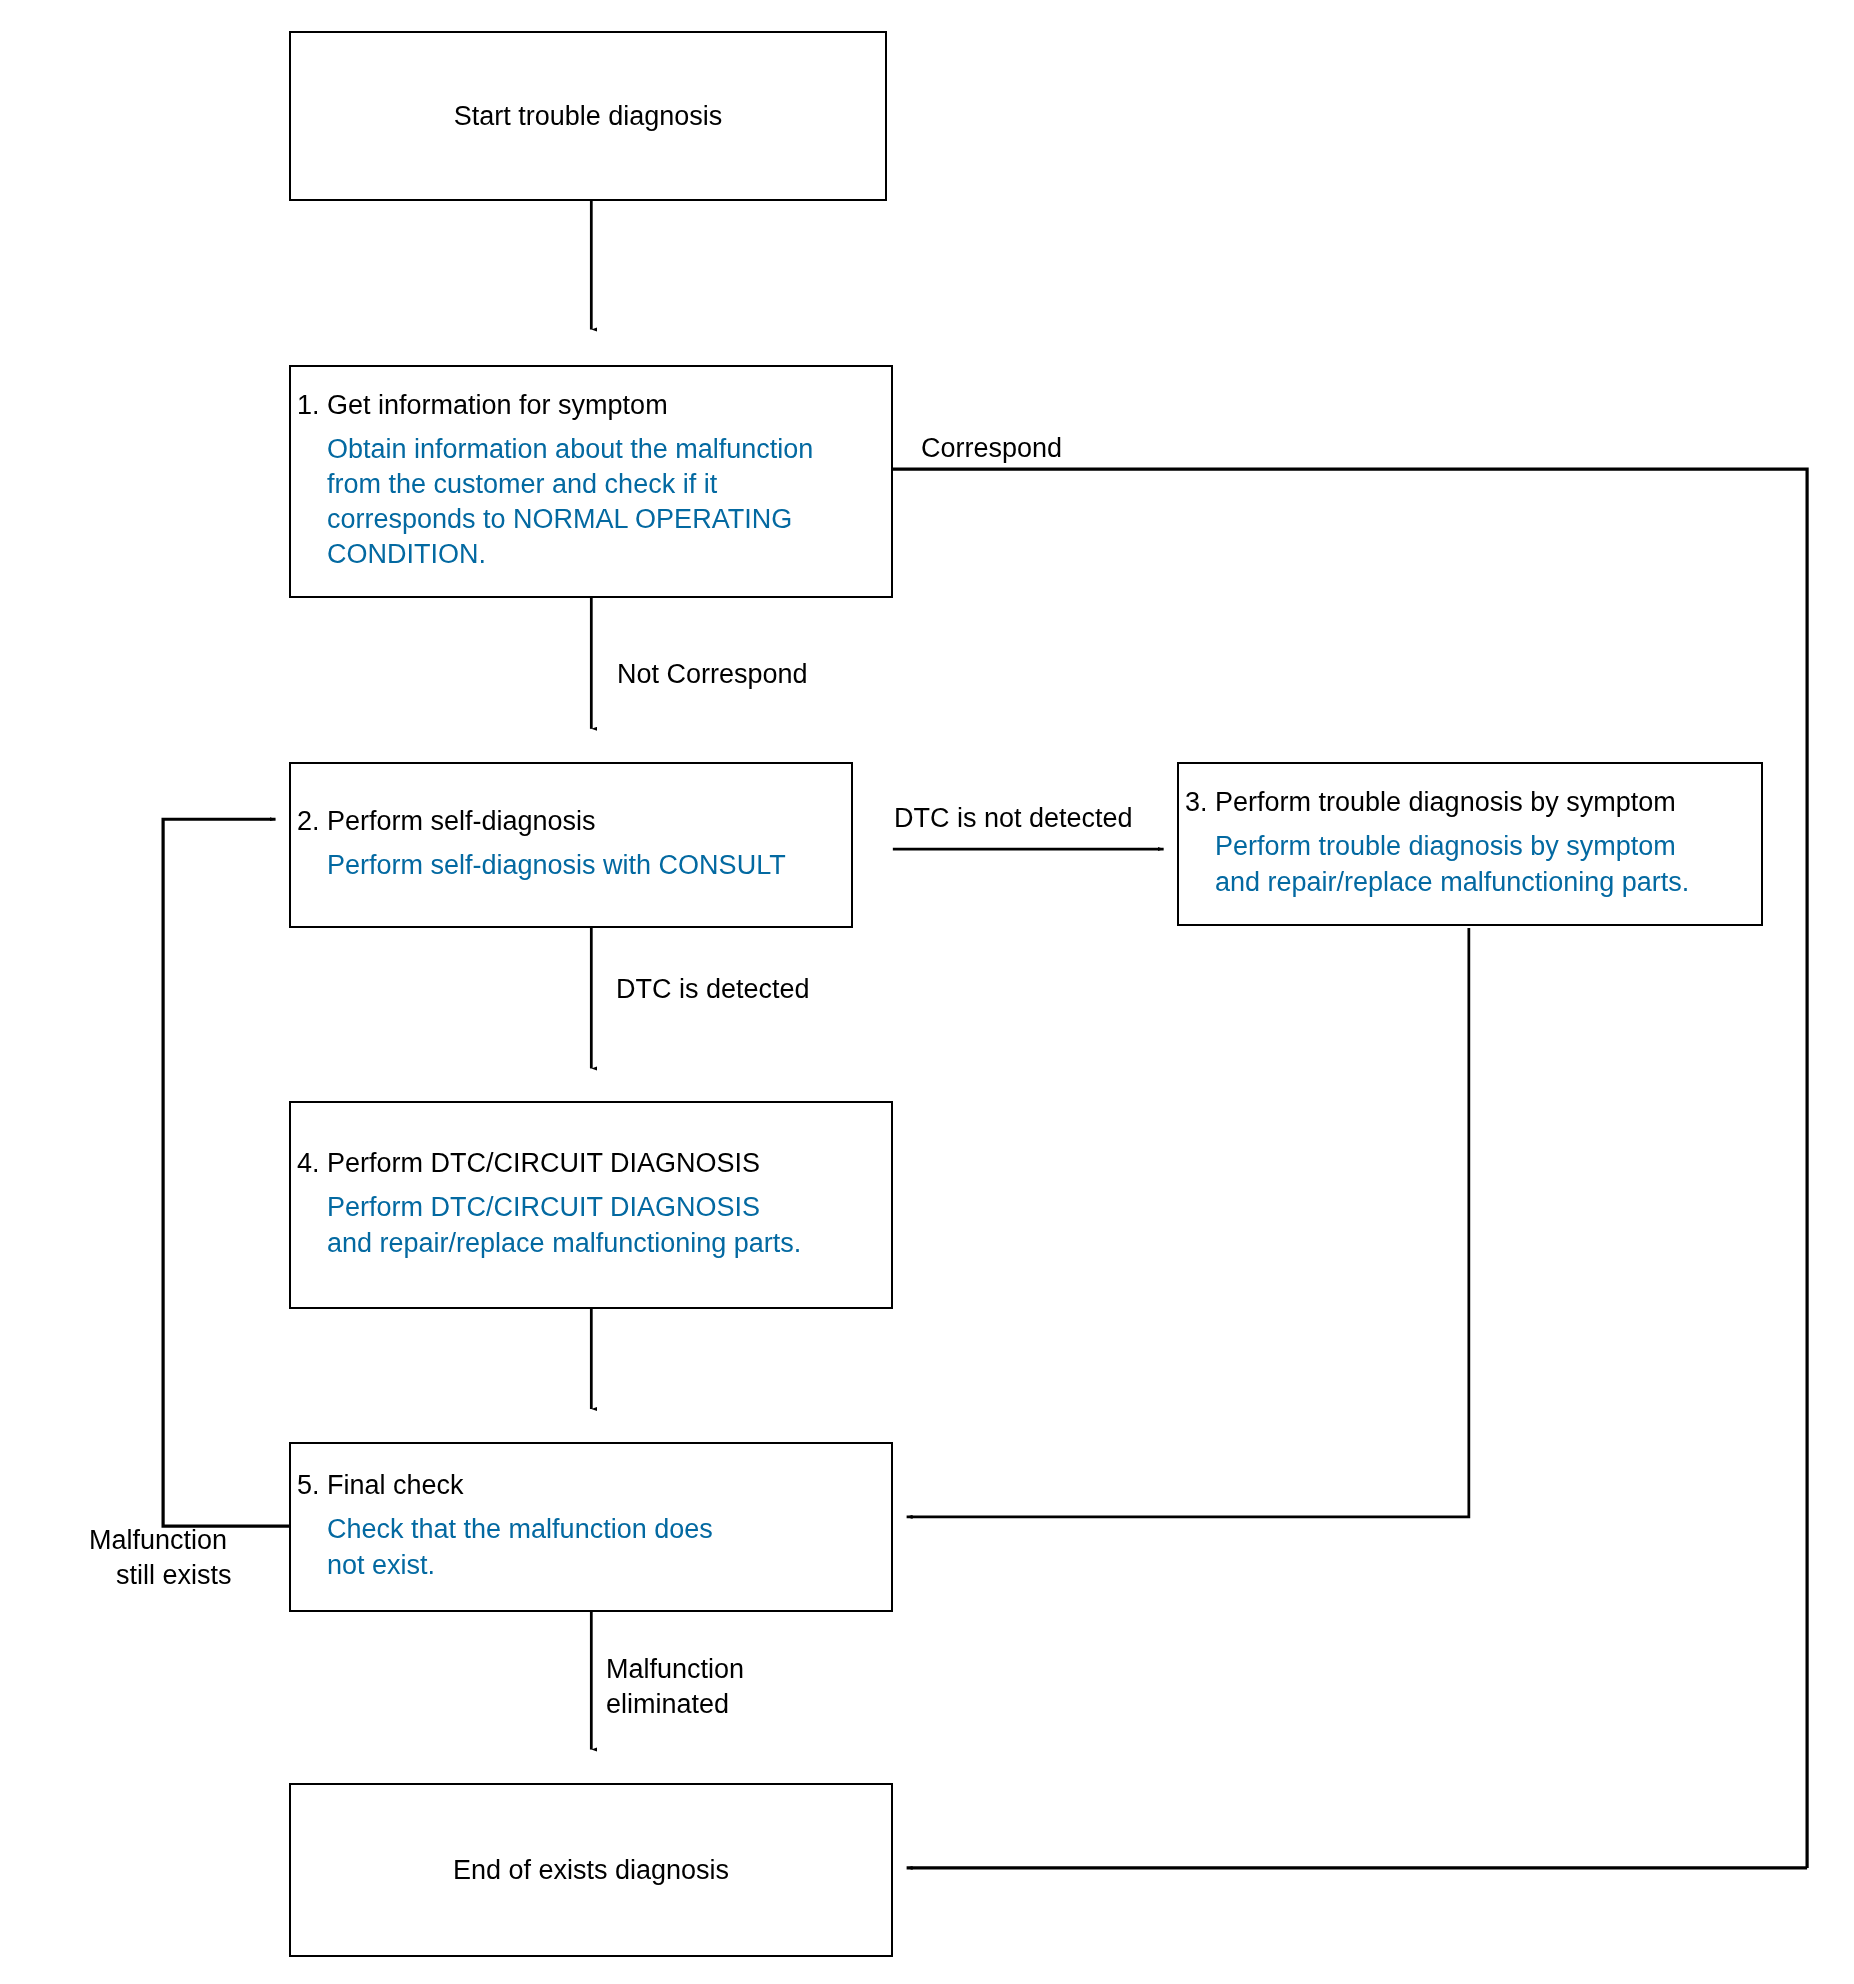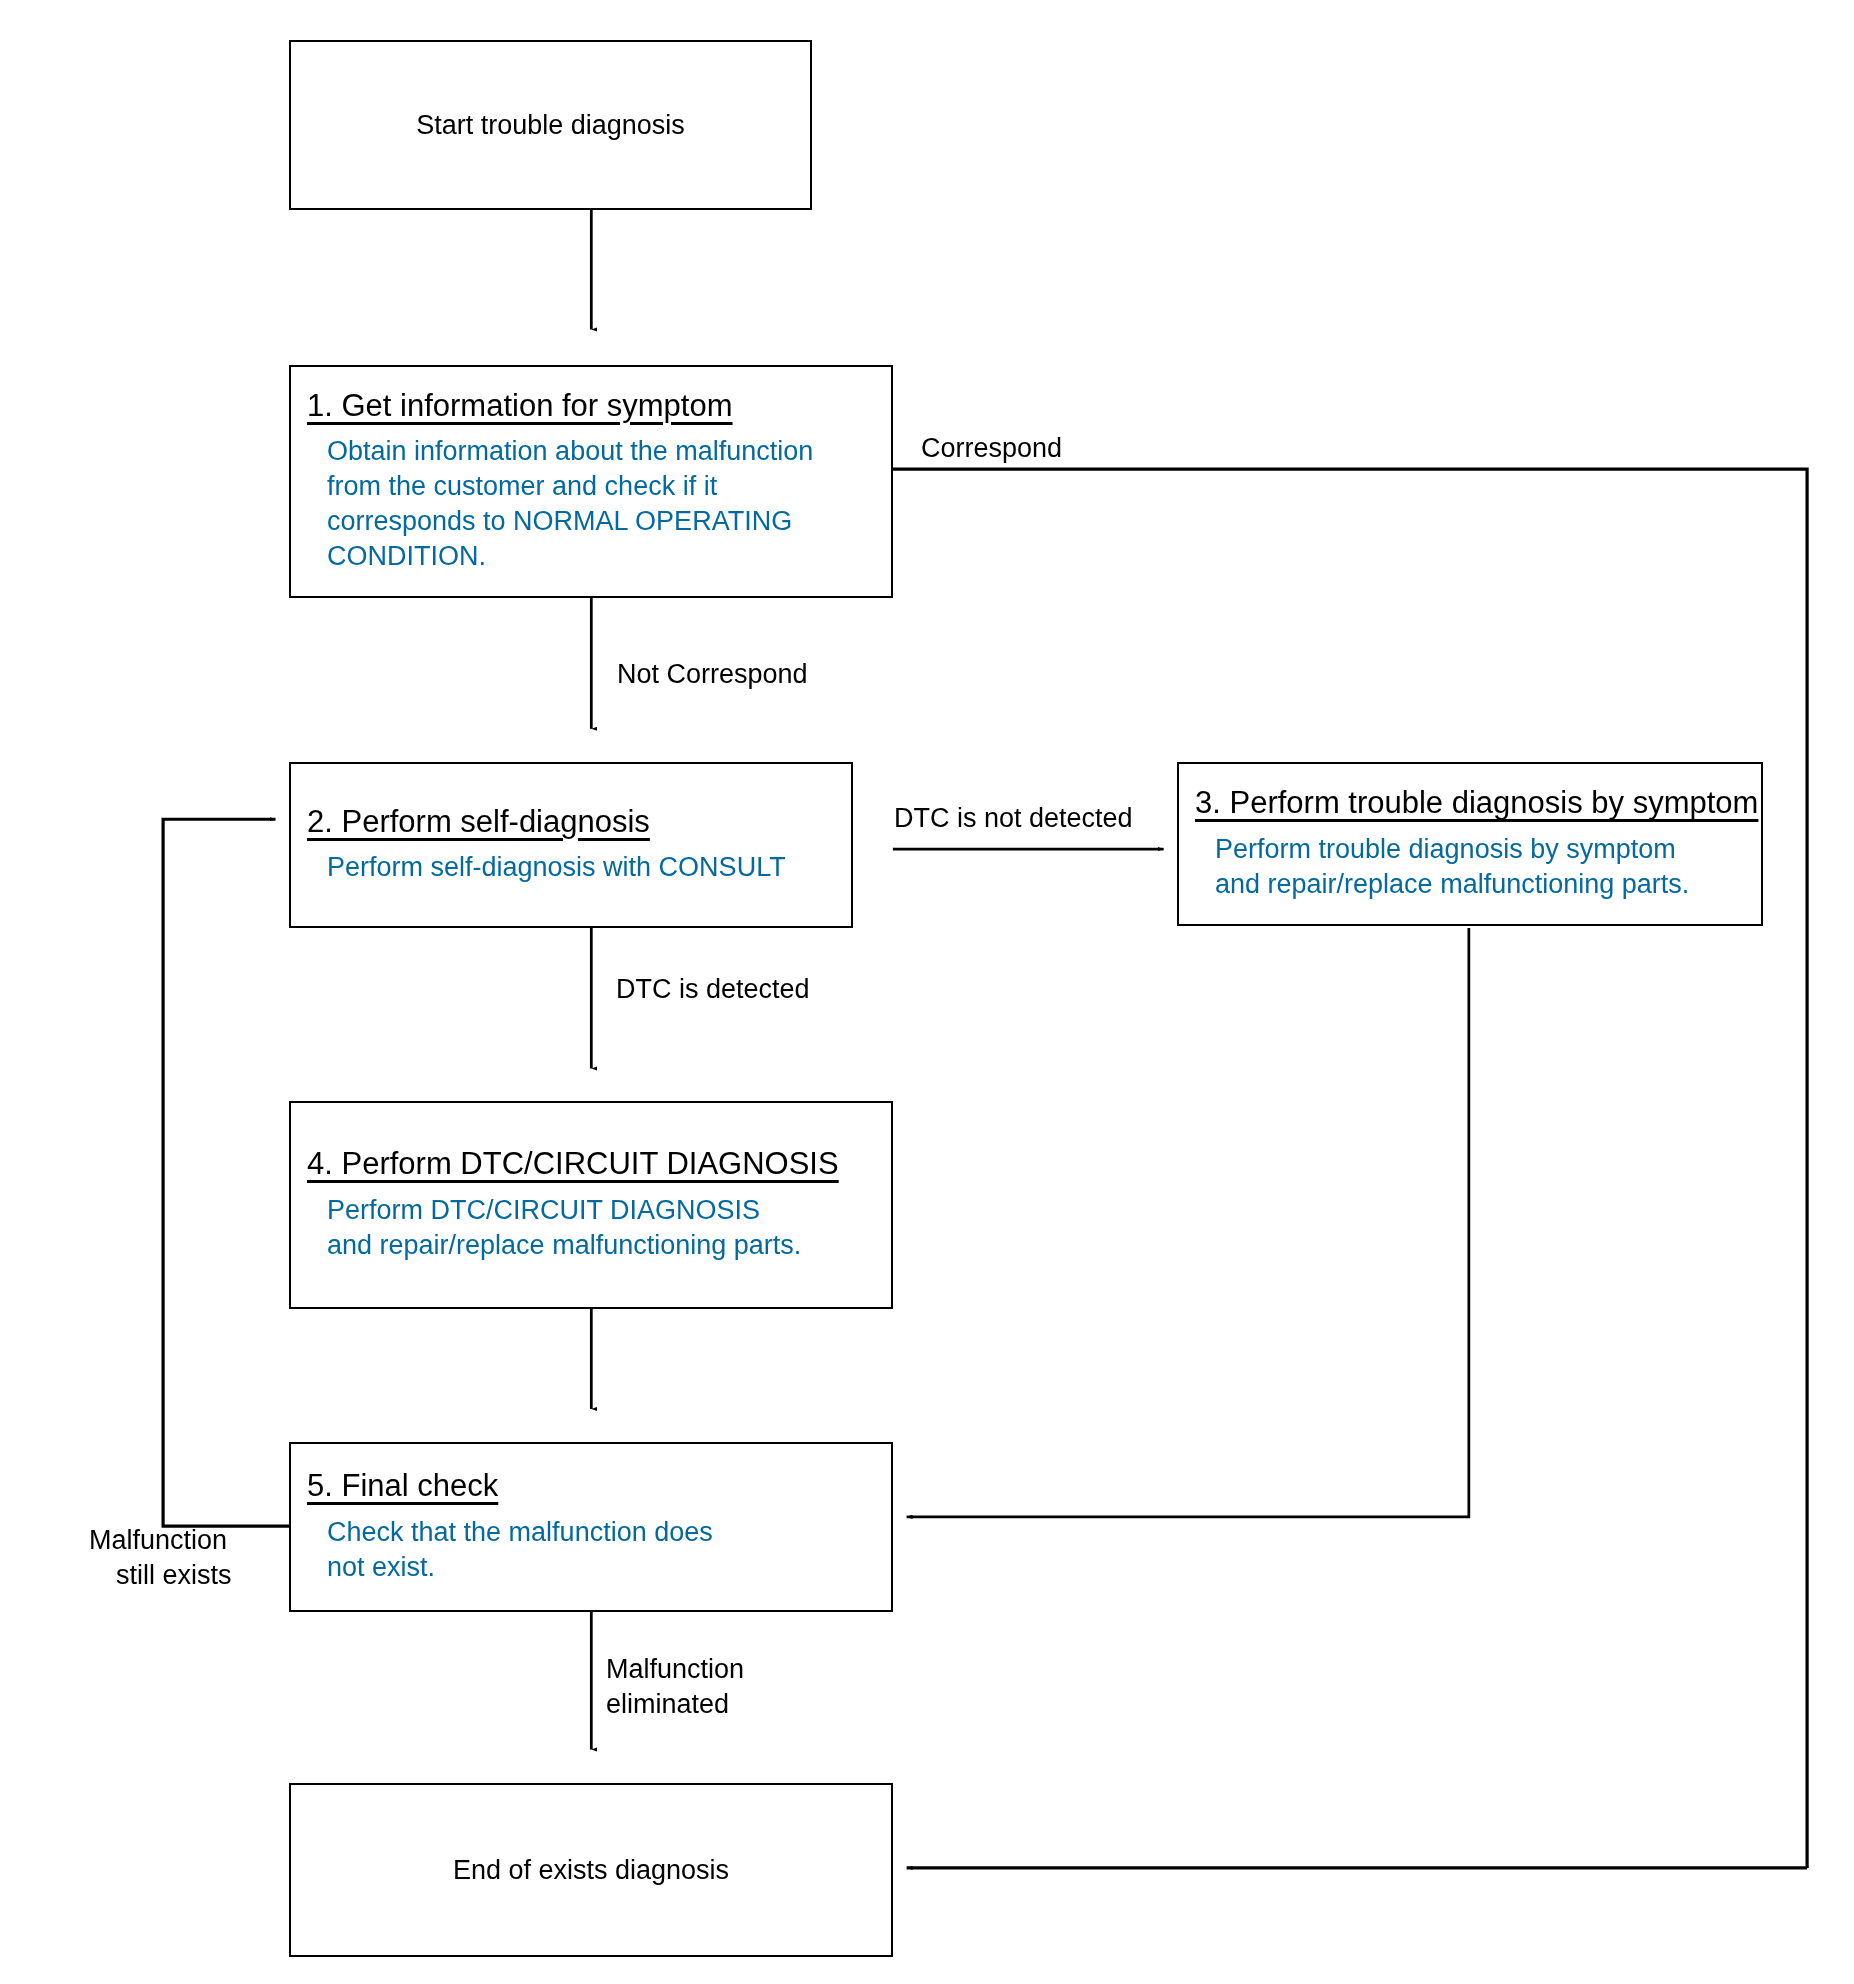--- a/index.html
+++ b/index.html
@@ -32,27 +32,26 @@
     background: #ffffff;
     display: flex;
     flex-direction: column;
     justify-content: center;
   }
   .node.centered {
     align-items: center;
     text-align: center;
   }
   .node-title {
-    font-size: 31px;
+    font-size: 27px;
     line-height: 1.08;
     color: #000000;
-    text-decoration: underline;
     text-underline-offset: 6px;
     text-decoration-thickness: 2.8px;
-    padding-left: 16px;
+    padding-left: 6px;
     white-space: nowrap;
   }
   .node-body {
     font-size: 27px;
     line-height: 1.30;
     color: #0369a1;
     padding-left: 36px;
     padding-right: 9.2px;
     margin-top: 12px;
   }
@@ -109,21 +108,21 @@
       <path d="M 1288 2768 L 1288 3070" marker-end="url(#arrowDown)"></path>
 
       <path d="M 3200 2022 L 3200 3305 L 1975 3305" marker-end="url(#arrowLeft)"></path>
 
       <path d="M 630 3325 L 355 3325 L 355 1785 L 600 1785" stroke-width="7" marker-end="url(#arrowRight)"></path>
 
       <path d="M 1288 3512 L 1288 3812" marker-end="url(#arrowDown)"></path>
     </g>
   </svg>
 
-  <div class="node centered" style="left:289px; top:40px; width:523px; height:170px;">
+  <div class="node centered" style="left:289px; top:31px; width:598px; height:170px;">
     <div class="plain-label">Start trouble diagnosis</div>
   </div>
 
   <div class="node" style="left:289px; top:365px; width:604px; height:233px;">
     <div class="node-title">1. Get information for symptom</div>
     <div class="node-body">
       <span class="ln">Obtain information about the malfunction</span>
       <span class="ln">from the customer and check if it</span>
       <span class="ln">corresponds to NORMAL OPERATING</span>
       <span class="ln">CONDITION.</span>

